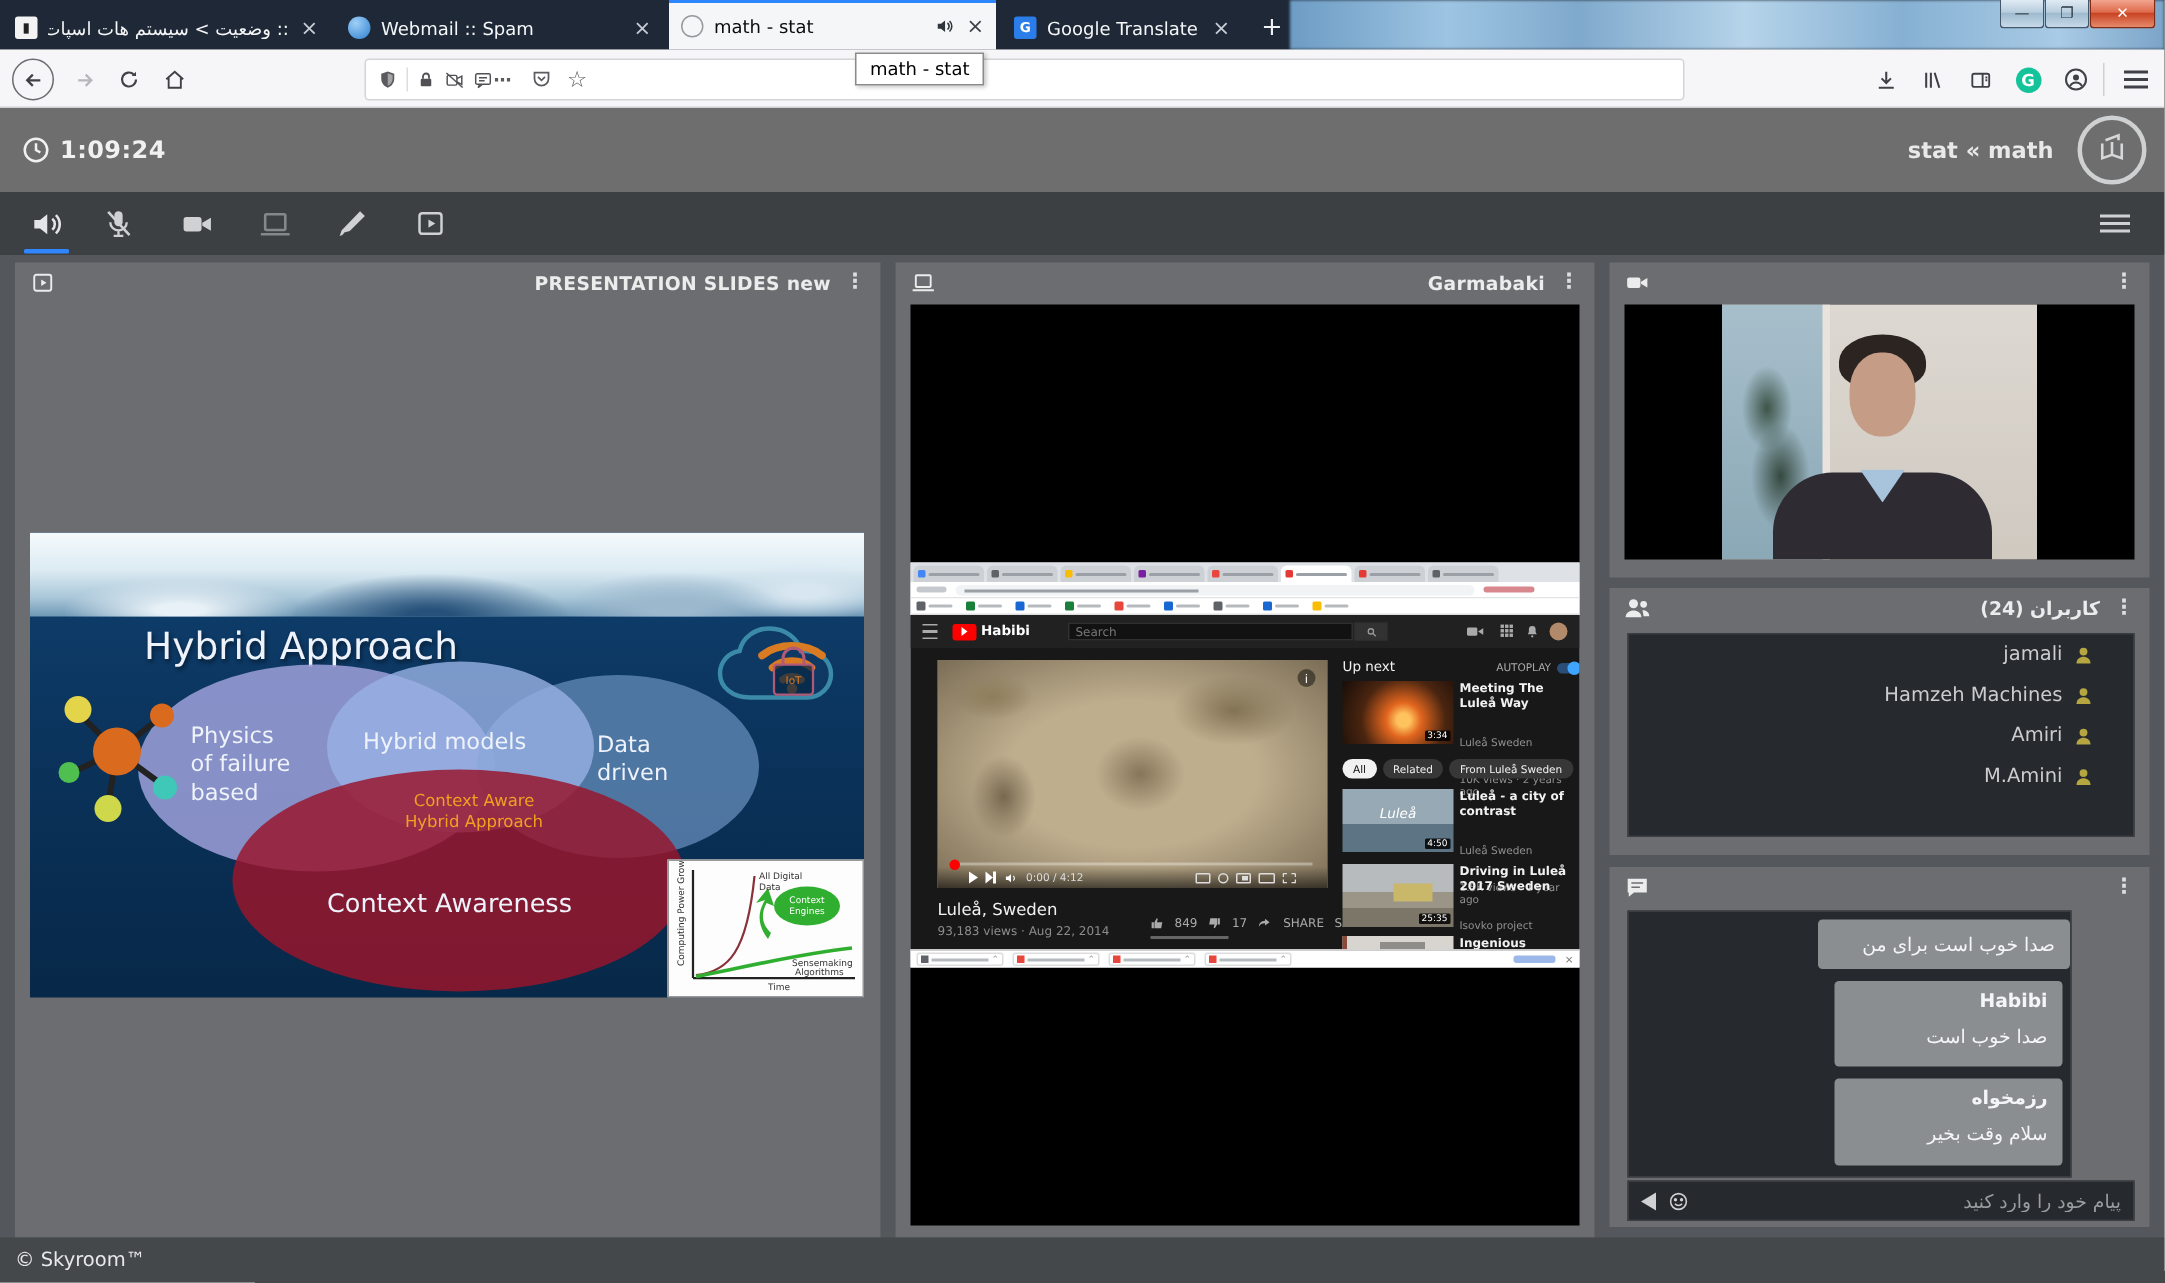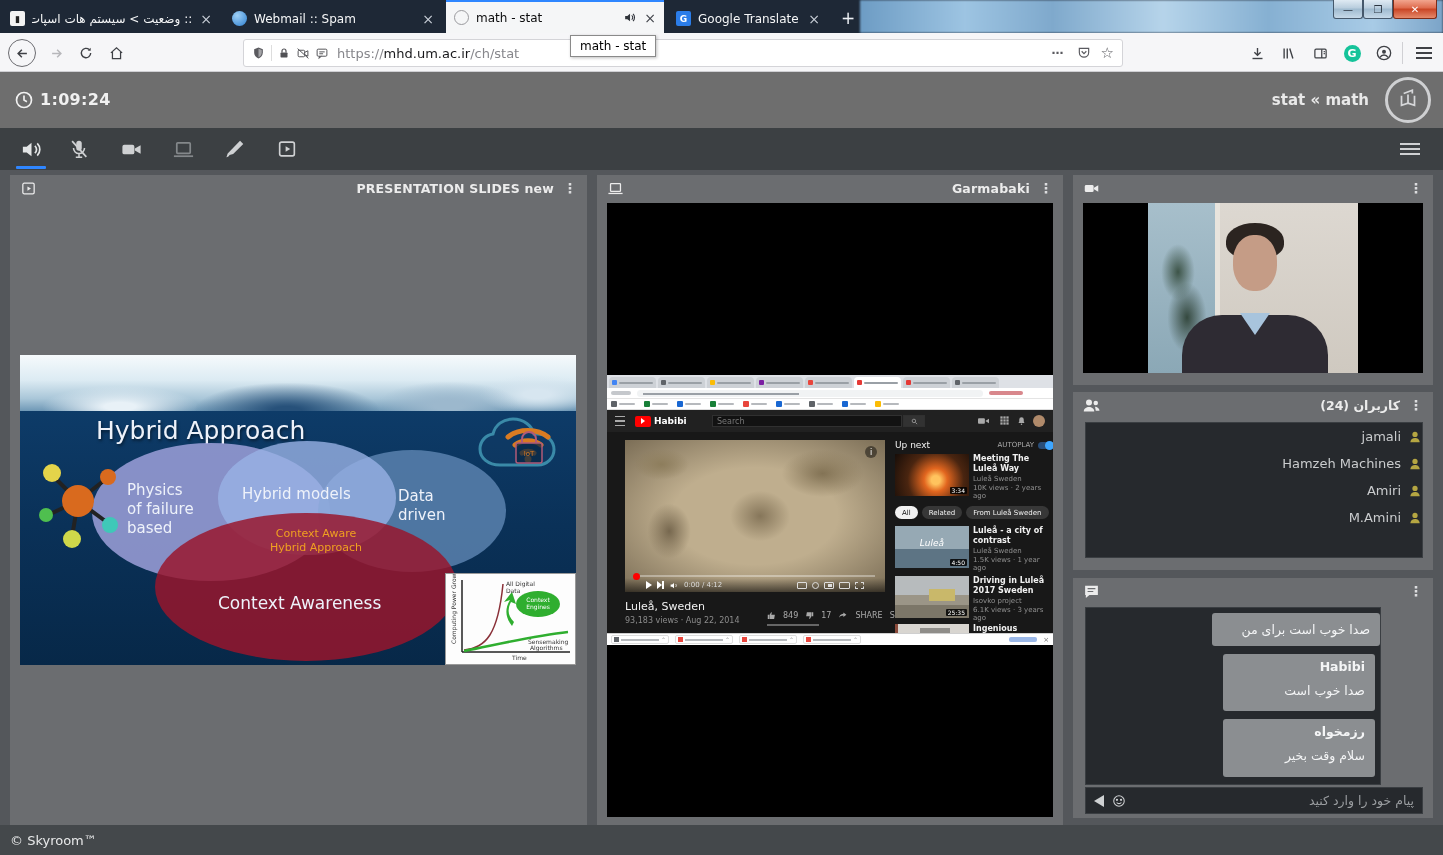--- a/index.html
+++ b/index.html
@@ -85,41 +85,41 @@
 radial-gradient(ellipse 46px 26px at 14% 16%,#8d7d5c 0%,rgba(141,125,92,0) 60%),
 radial-gradient(ellipse at center,rgba(0,0,0,0) 45%,rgba(55,45,30,.5) 100%)}
 .pctrl{position:absolute;left:0;bottom:0;width:100%;height:14px;display:flex;align-items:center;gap:5px;padding:0 21px;background:linear-gradient(transparent,rgba(0,0,0,.55))}
 .wtri{width:0;height:0;border-left:6px solid #fff;border-top:4px solid transparent;border-bottom:4px solid transparent}
 .pico{border:1px solid #ddd;border-radius:1px}
 .upnext-row{position:absolute;left:288px;top:30px;width:159px;display:flex;align-items:center}
 .sg{position:absolute;left:288px;width:152px;display:flex;gap:4px}
 .sgthumb{width:74px;height:42px;flex:none;position:relative;overflow:hidden}
 .dur{position:absolute;right:2px;bottom:2px;background:rgba(0,0,0,.85);color:#fff;font-size:6px;padding:0 2px;border-radius:1px}
 .sgt{font-size:8px;color:#f1f1f1;line-height:1.25;font-weight:bold}
-.sgc{font-size:7px;color:#909090;margin-top:1px}
+.sgc{font-size:7px;color:#909090;margin-top:17px}
 .chip{height:13px;border-radius:7px;background:#373737;color:#f1f1f1;font-size:7px;display:flex;align-items:center;padding:0 7px}
 .chip.sel{background:#f1f1f1;color:#111}
 .cdl{position:absolute;left:0;top:258px;width:446px;height:12px;background:#fff;border-top:1px solid #cfcfcf;display:flex;align-items:center;padding:0 4px;gap:6px}
 .dlc{width:58px;height:9px;border:1px solid #ddd;border-radius:2px;display:flex;align-items:center;gap:2px;padding:0 2px}
 .dlc .cf{width:5px;height:5px}
 .dlc .cb{height:2px;background:#b6b9bd;flex:1}
 
 .camvid{position:absolute;left:10px;top:28px;width:340px;height:170px;background:#000}
 .person{position:absolute;left:65px;top:0;width:210px;height:170px;background:linear-gradient(180deg,#ddd8d1,#cfc9c0);overflow:hidden}
 .window{position:absolute;left:0;top:0;width:72px;height:170px;background:linear-gradient(180deg,#a7bfcb,#8ba8b6);
 }
 .tree{position:absolute;left:6px;top:30px;width:60px;height:130px;background:
 radial-gradient(ellipse 24px 40px at 40% 30%,#3d5448 0%,rgba(61,84,72,0) 70%),
 radial-gradient(ellipse 28px 50px at 55% 65%,#35493f 0%,rgba(53,73,63,0) 70%)}
 .hair{position:absolute;left:78px;top:20px;width:58px;height:36px;background:#2b2420;border-radius:50% 50% 40% 40%}
 .face{position:absolute;left:85px;top:32px;width:44px;height:56px;background:#c59c86;border-radius:46%}
 .body{position:absolute;left:34px;bottom:0;width:146px;height:58px;background:#2e2b33;border-radius:40px 40px 0 0}
 .collar{position:absolute;left:92px;bottom:38px;width:30px;height:22px;background:#a8c4dd;clip-path:polygon(0 0,100% 0,50% 100%)}
 
-.urow{display:flex;align-items:center;justify-content:flex-end;gap:7px;height:27px;padding-right:0;color:#caccce;font-size:13px}
+.urow{display:flex;align-items:center;justify-content:flex-end;gap:7px;height:27px;padding-right:26px;color:#caccce;font-size:13px}
 .bub{position:absolute;background:#8b8e91;border-radius:3px;color:#f4f5f6;padding:5px 10px;direction:rtl;text-align:right;font-size:12.5px}
 .bub .bn{font-weight:bold;margin-bottom:9px}
 .chatin{position:absolute;left:12px;top:209px;width:338px;height:27px;background:#26292d;border:1px solid #3a3e42;display:flex;align-items:center;padding:0 8px;gap:8px}
 .chatin input{flex:1;background:transparent;border:none;outline:none;color:#cfd1d3;font-size:12.5px;text-align:right;direction:rtl;font-family:inherit}
 .chatin input::placeholder{color:#9a9da0}
 .sendtri{width:0;height:0;border-right:10px solid #cfd1d3;border-top:6px solid transparent;border-bottom:6px solid transparent}
 .rtl{direction:rtl;unicode-bidi:plaintext}
 </style>
 </head>
 <body>
@@ -212,21 +212,20 @@
           <path d="M2 3l20 18"></path>
         </svg>
       </span>
     <span style="margin-left:5px">
         <svg width="14" height="13" viewBox="0 0 24 24" fill="none" stroke="#515155" stroke-width="1.8">
           <rect x="3" y="4" width="18" height="13" rx="2"></rect>
           <path d="M8 17l-2 4 5-4"></path>
           <path d="M7 9h10M7 12.5h7"></path>
         </svg>
       </span>
-    <span class="urltext"><span>https://</span><b>mhd.um.ac.ir</b><span>/ch/stat</span></span>
     <span style="letter-spacing:1px;color:#5a5a5f;font-weight:bold">⋯</span>
     <span style="margin-left:12px">
         <svg width="14" height="14" viewBox="0 0 24 24" fill="none" stroke="#5a5a5f" stroke-width="2">
           <path d="M4 4h16v7a8 8 0 01-16 0V4z"></path>
           <path d="M8 9l4 4 4-4"></path>
         </svg>
       </span>
     <span style="margin-left:10px;font-size:15px;color:#5a5a5f">☆</span>
   </div>
 

